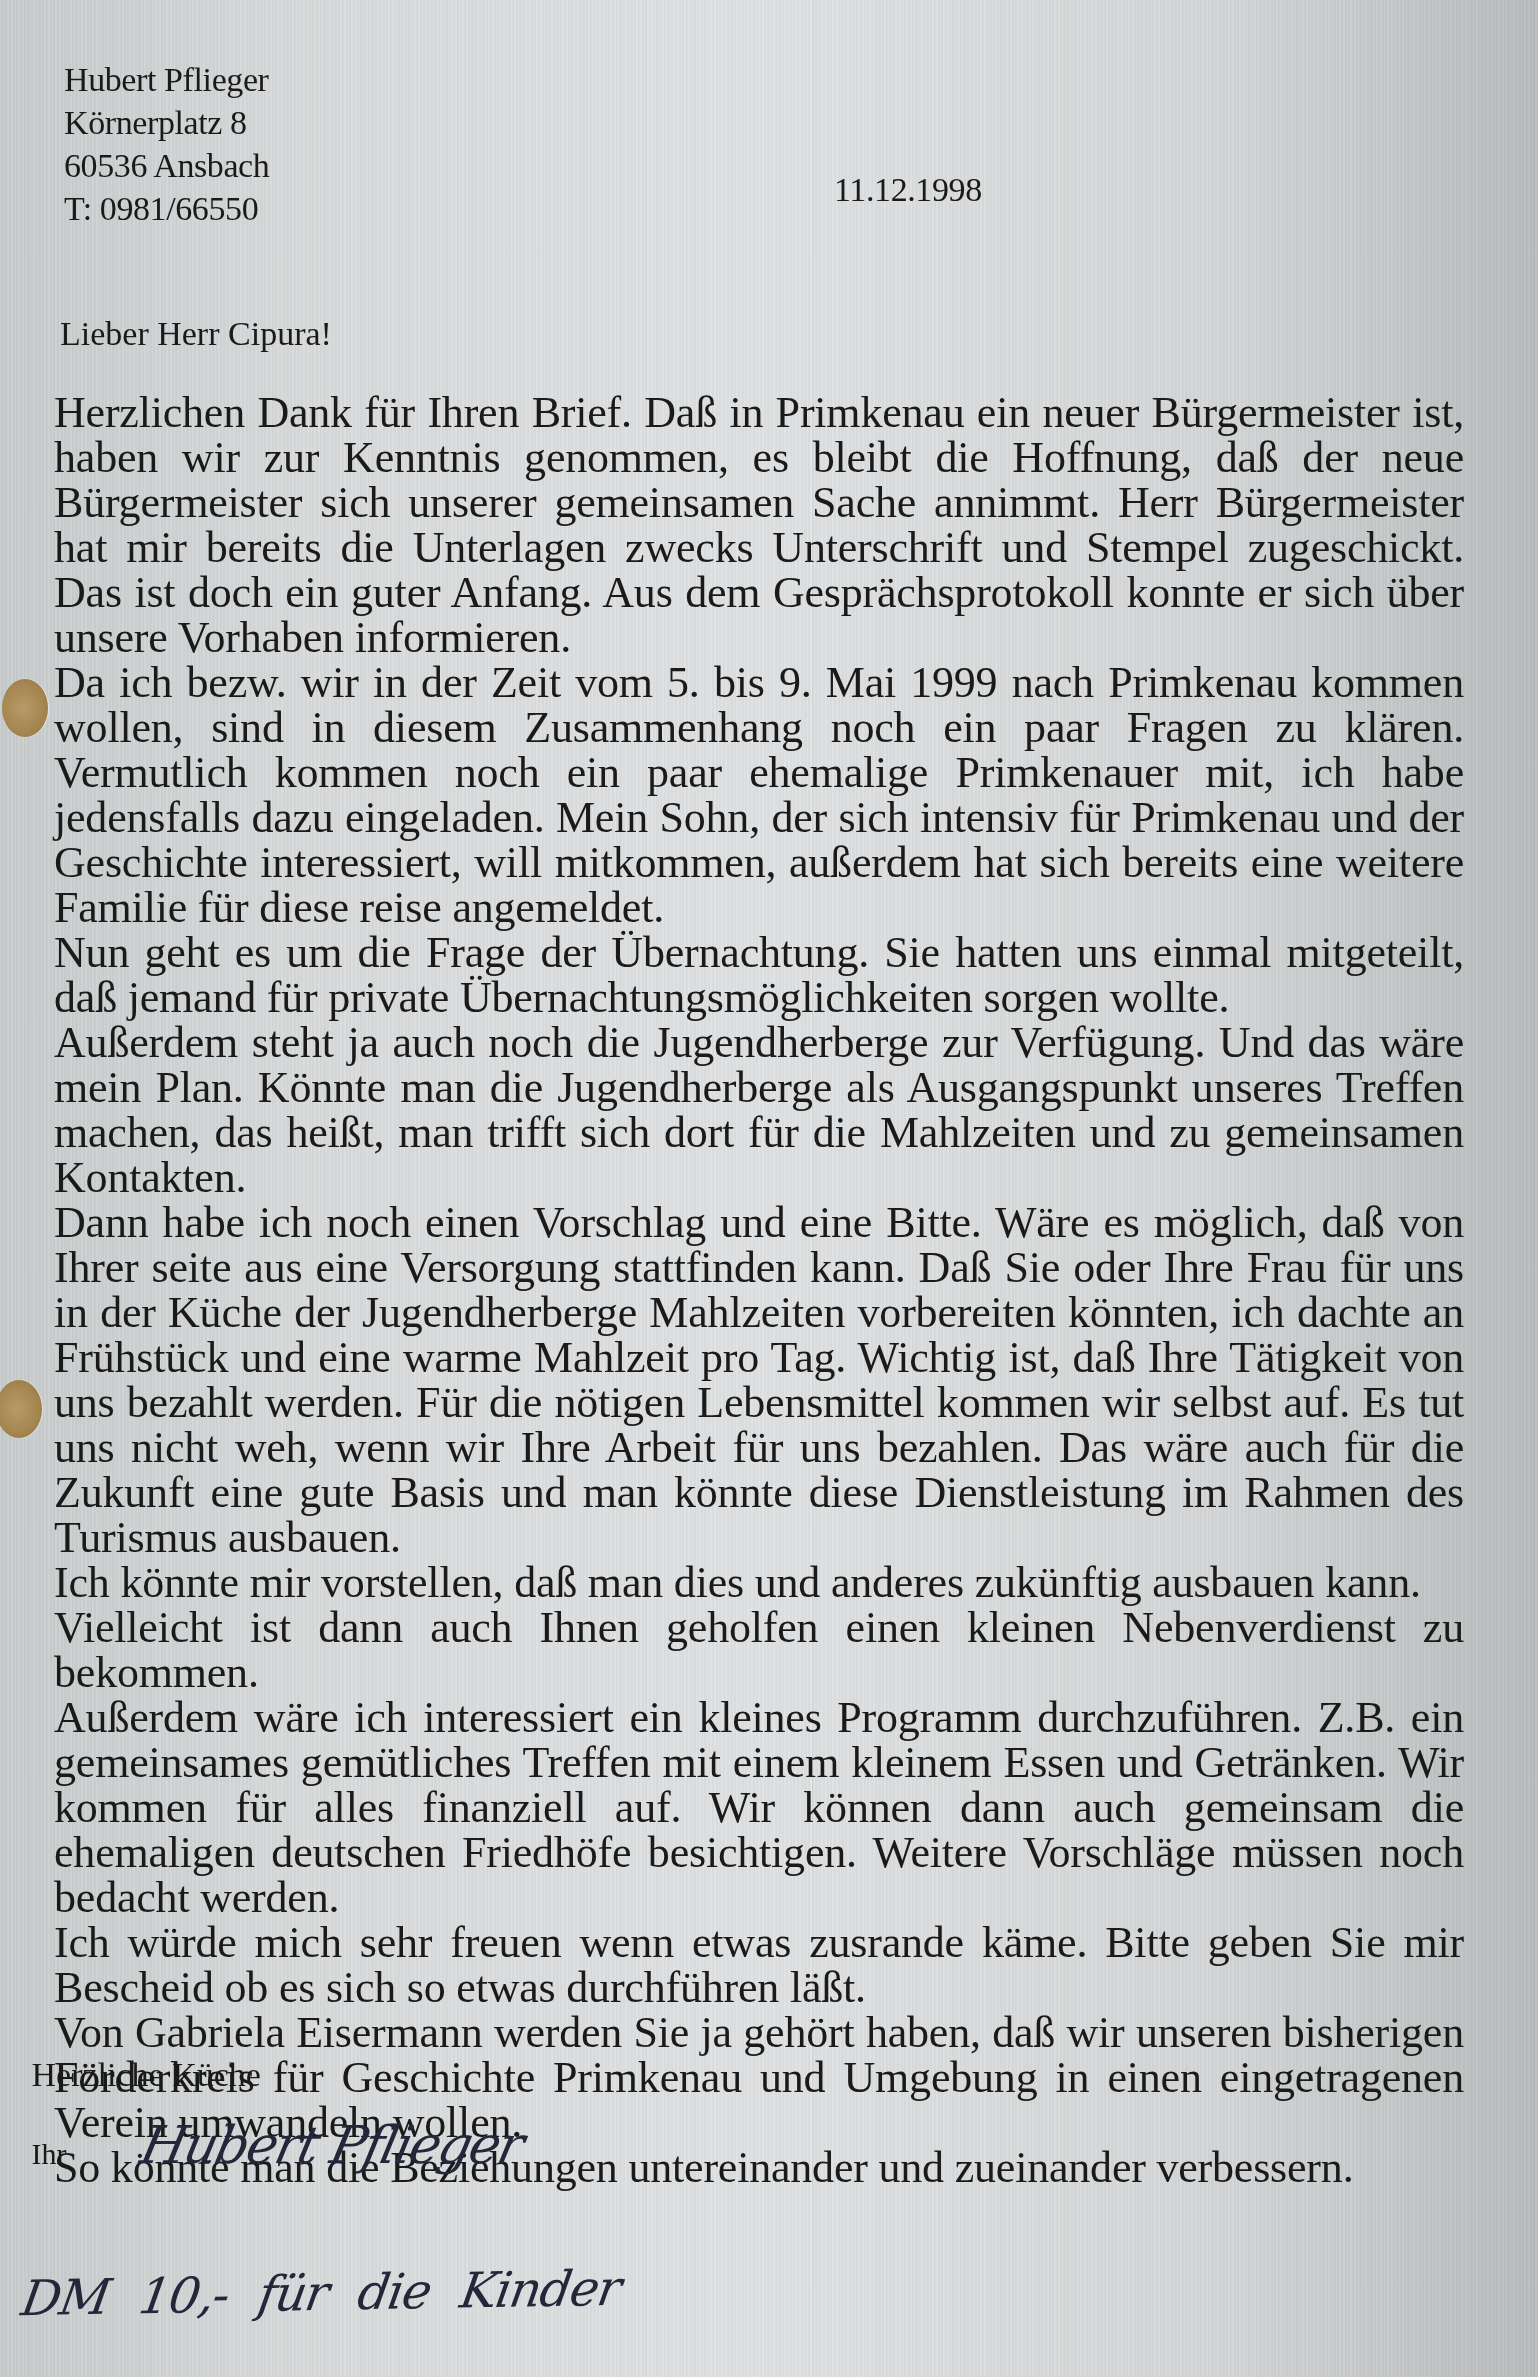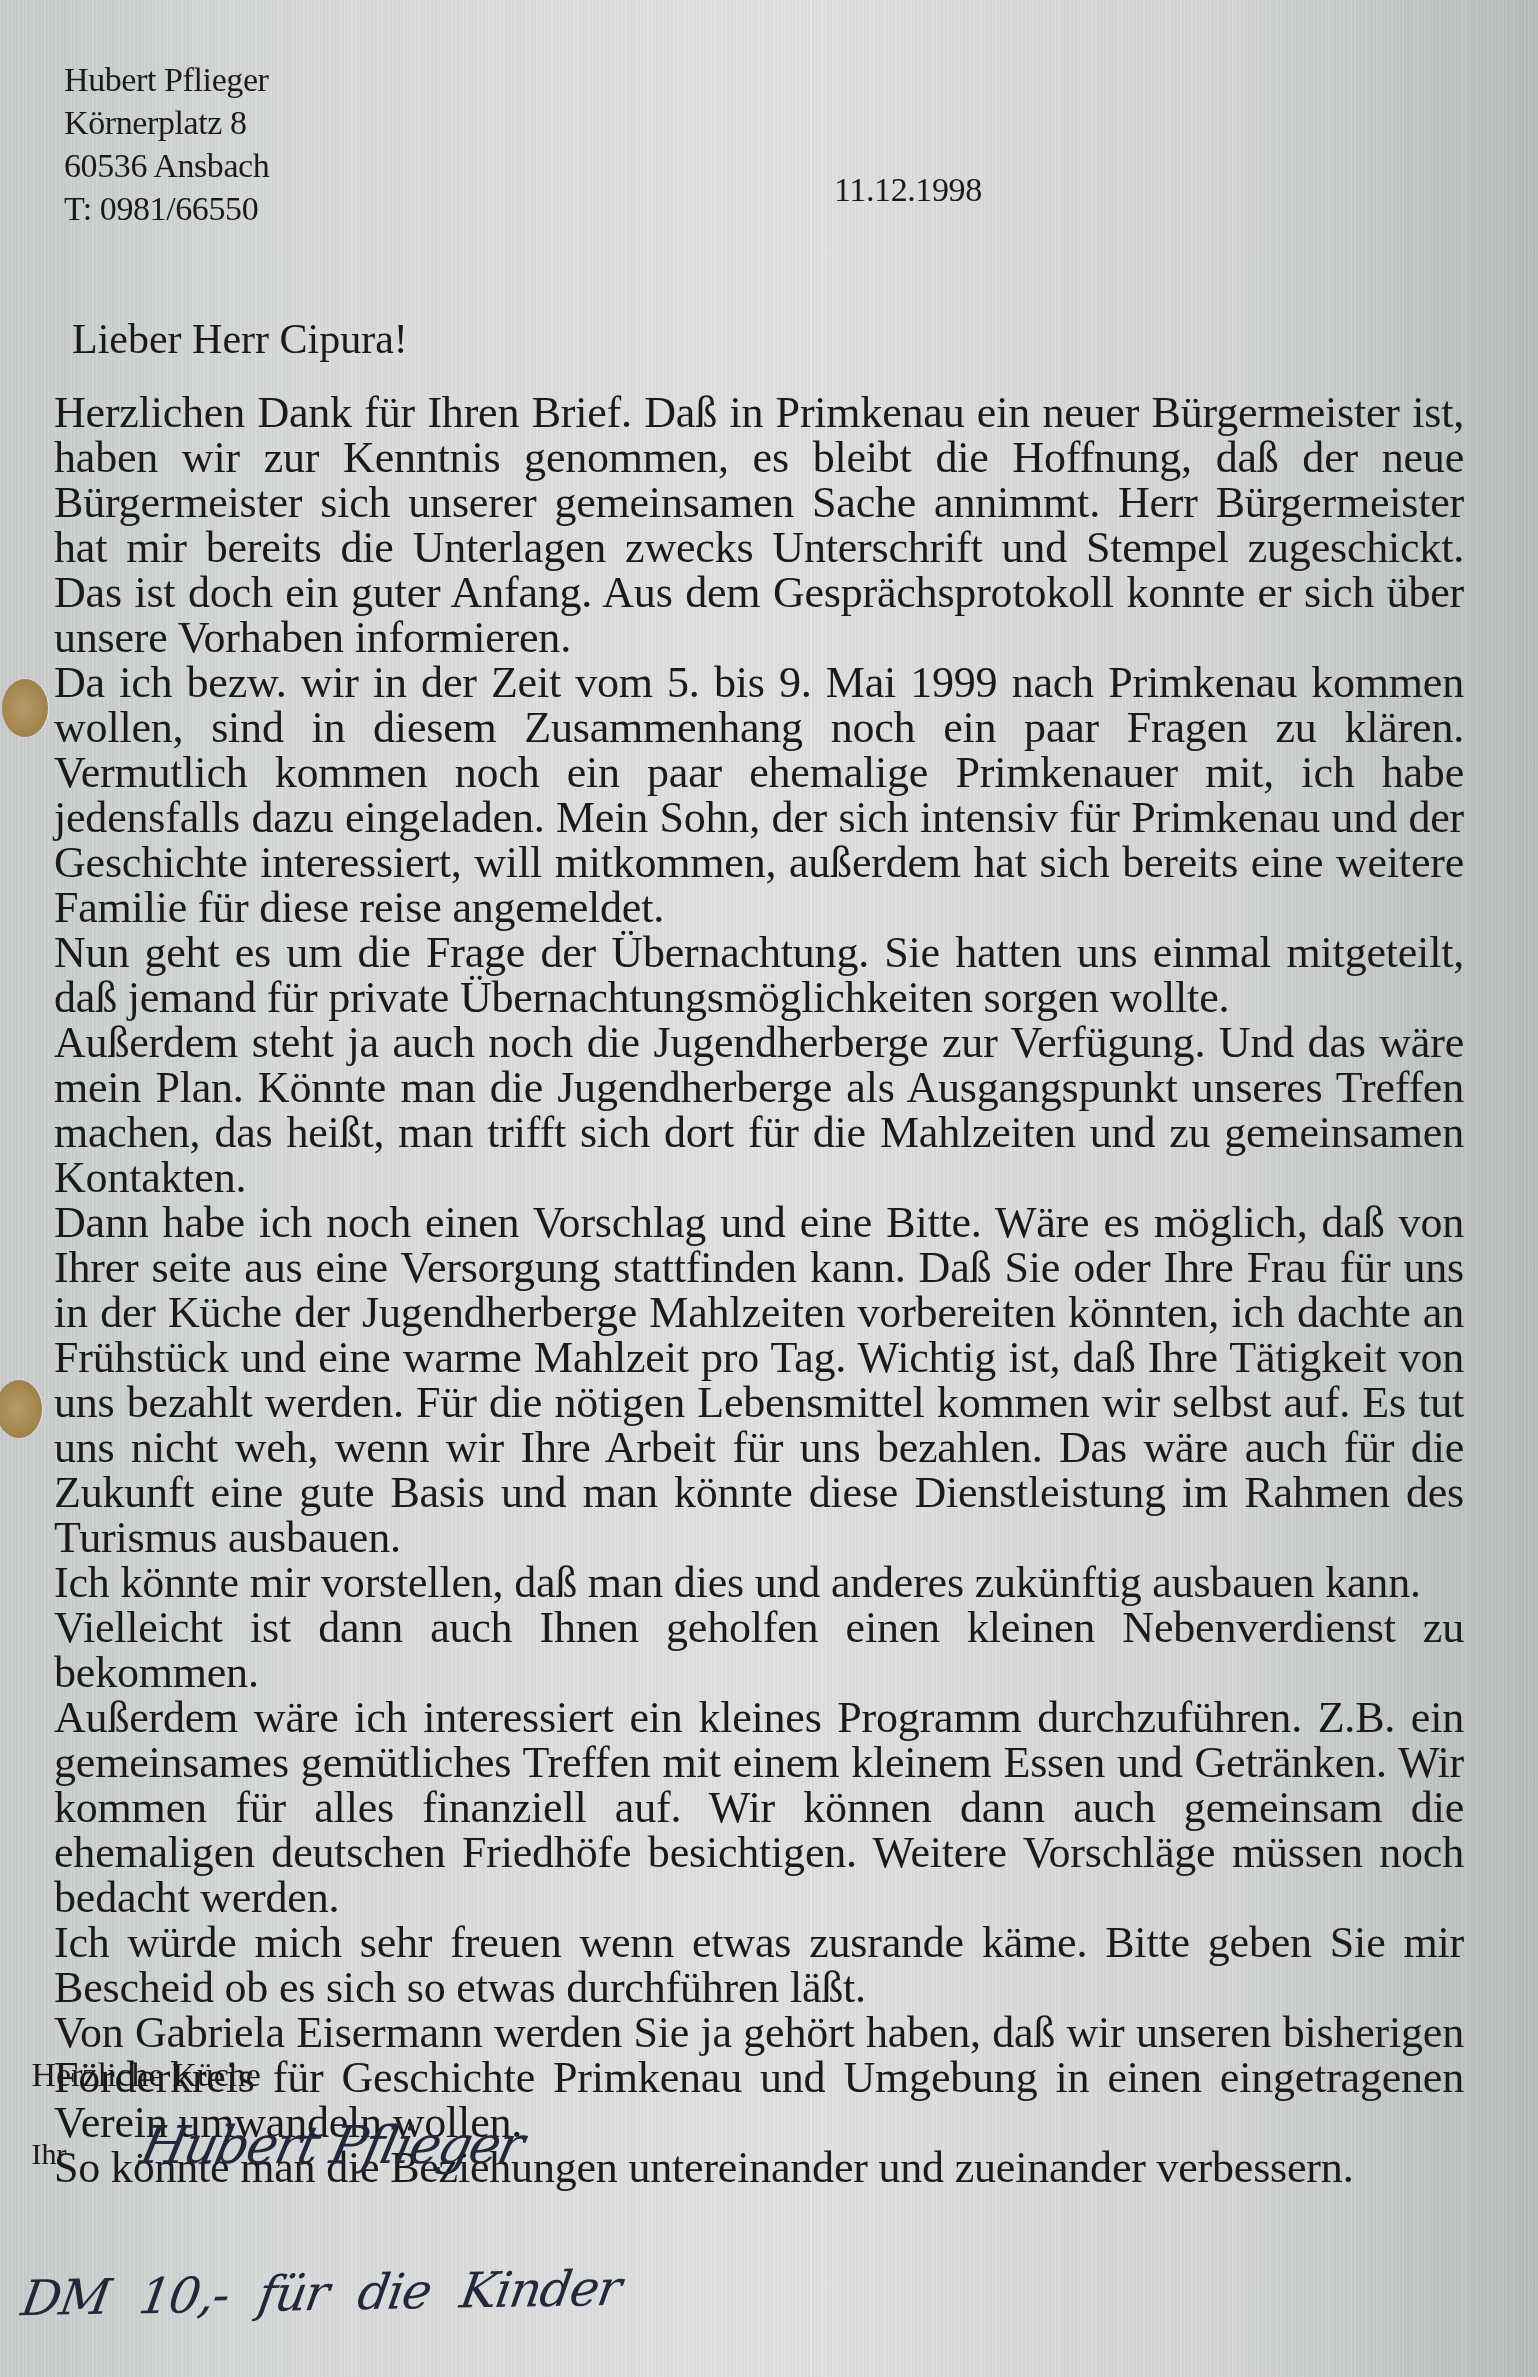--- a/index.html
+++ b/index.html
@@ -19,21 +19,21 @@
     background: linear-gradient(90deg, rgba(255,255,255,0.6), rgba(160,160,160,0.35));
   }
   .punch-hole {
     position: absolute; width: 46px; height: 58px; border-radius: 50%;
     background: radial-gradient(ellipse at 45% 50%, #b89a6a 0%, #a5854f 60%, #8e7040 100%);
     box-shadow: 0.7px 0 1.5px rgba(255,255,255,0.7);
   }
   .sender { position: absolute; left: 64px; top: 58px; font-size: 34px; line-height: 43px; letter-spacing: -0.4px; }
   .sender div { white-space: nowrap; }
   .date { position: absolute; left: 834px; top: 171px; font-size: 34px; letter-spacing: -0.4px; text-align: right; }
-  .salutation { position: absolute; left: 72px; top: 315px; font-size: 42px; }
+  .salutation { position: absolute; left: 60px; top: 315px; font-size: 34px; }
   .body-text {
     position: absolute; left: 54px; top: 390px; width: 1410px;
     font-size: 44px; line-height: 45px; letter-spacing: -0.2px;
   }
   .body-text p { margin: 0; text-align: justify; text-align-last: left; }
   .closing { position: absolute; left: 31.5px; top: 2056px; font-size: 34px; }
   .ihr { position: absolute; left: 31.5px; top: 2137px; font-size: 30px; }
   .signature {
     position: absolute; left: 142px; top: 2115px; font-size: 52px;
     font-family: "DejaVu Serif", serif; font-style: italic; color: #24273a;

